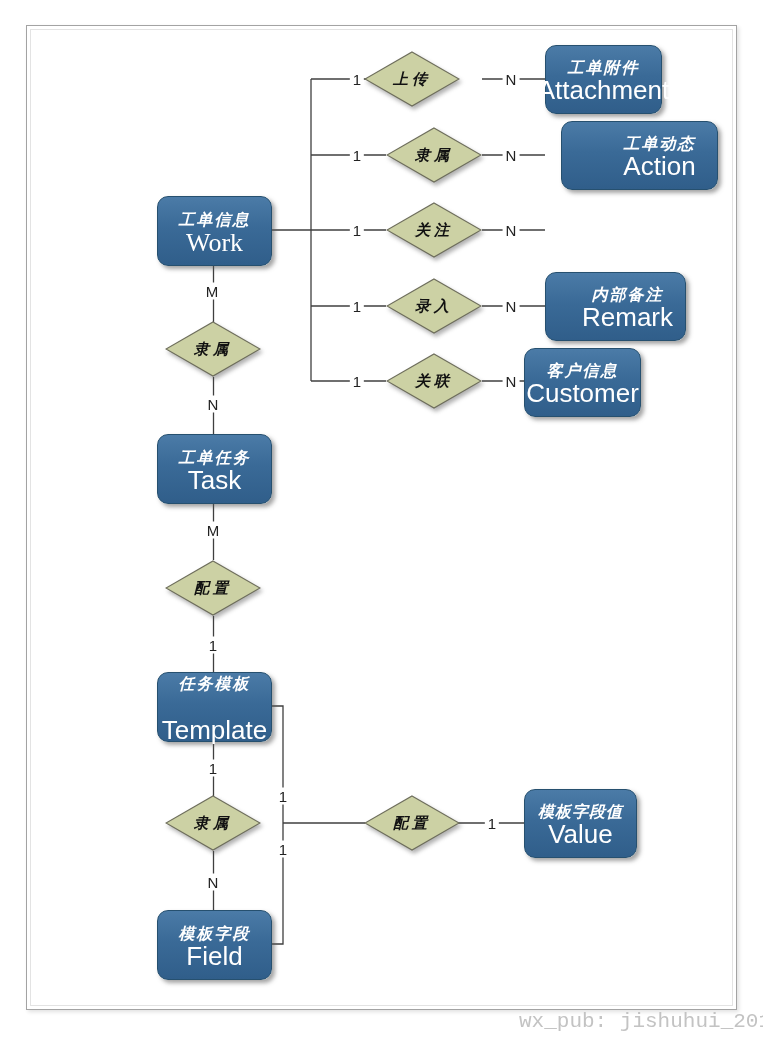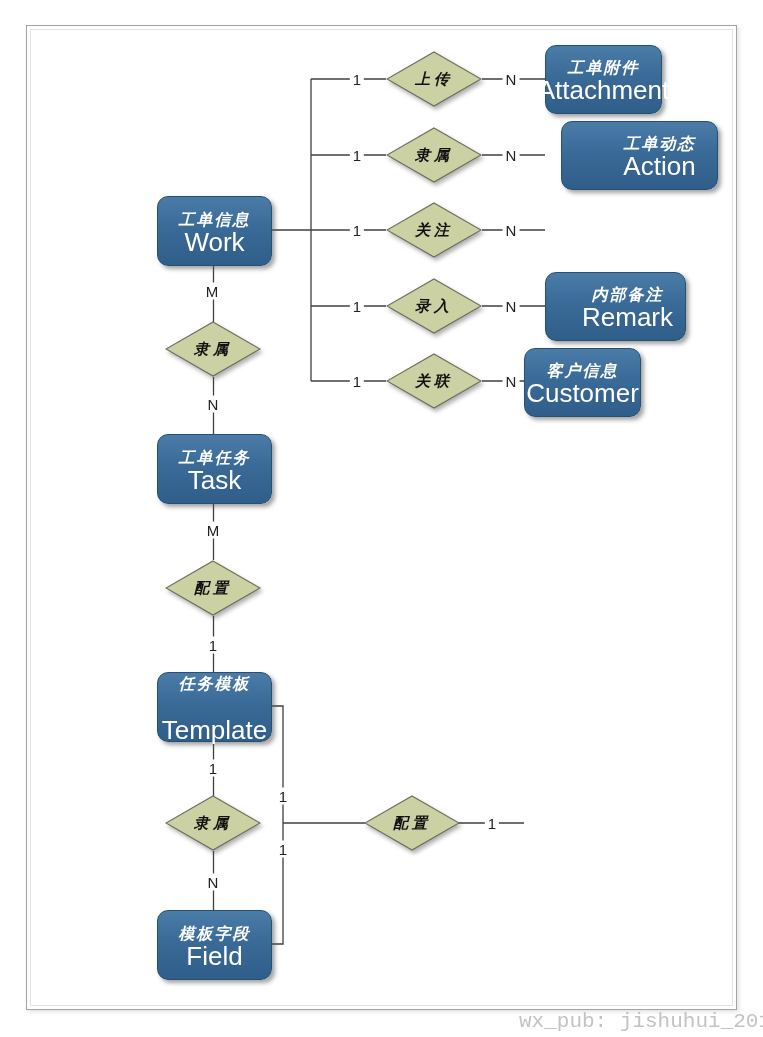--- a/index.html
+++ b/index.html
@@ -68,21 +68,21 @@
     <path d="M213.5,377 V435"></path>
     <path d="M213.5,502 V560"></path>
     <path d="M213.5,616 V672"></path>
     <path d="M213.5,740 V796"></path>
     <path d="M213.5,851 V910"></path>
     <path d="M270,706 H283 V944 H270"></path>
     <path d="M283,823 H365"></path>
     <path d="M458,823 H524"></path>
   </svg>
 
-  <div class="entity" style="left:157px;top:196px;width:113px;height:68px;">
+  <div class="entity" style="left:157px;top:196px;width:113px;height:68px;font-family:Liberation Serif, serif;">
     <div class="zh">工单信息</div>
     <div class="en">Work</div>
   </div>
   <div class="entity" style="left:157px;top:434px;width:113px;height:68px;">
     <div class="zh">工单任务</div>
     <div class="en">Task</div>
   </div>
   <div class="entity" style="left:157px;top:672px;width:113px;height:68px;gap:24px;">
     <div class="zh">任务模板</div>
     <div class="en">Template</div>
@@ -101,22 +101,26 @@
     <div class="en">Action</div>
   </div>
   <div class="entity" style="left:545px;top:272px;width:115px;height:67px;padding-left:24px;">
     <div class="zh">内部备注</div>
     <div class="en">Remark</div>
   </div>
   <div class="entity" style="left:524px;top:348px;width:115px;height:67px;">
     <div class="zh">客户信息</div>
     <div class="en">Customer</div>
   </div>
+  <div class="entity" style="left:524px;top:789px;width:111px;height:67px;">
+    <div class="zh" style="letter-spacing:1px;">模板字段值</div>
+    <div class="en">Value</div>
+  </div>
 
-  <div class="diamond" style="left:386px;top:51px;">
+  <div class="diamond" style="left:364px;top:51px;">
     <svg width="96" height="56">
         <polygon points="48,1 95,28 48,55 1,28" fill="#ccd1a4" stroke="#6e6e5c" stroke-width="1.2"></polygon>
       </svg>
     <div class="zh">上传</div>
   </div>
   <div class="diamond" style="left:386px;top:127px;">
     <svg width="96" height="56">
         <polygon points="48,1 95,28 48,55 1,28" fill="#ccd1a4" stroke="#6e6e5c" stroke-width="1.2"></polygon>
       </svg>
     <div class="zh">隶属</div>

